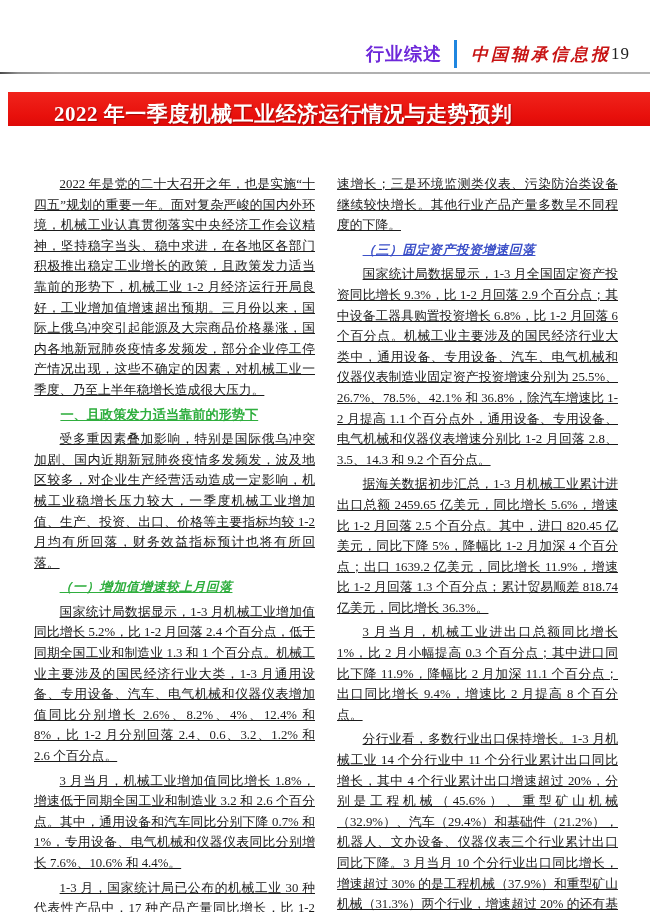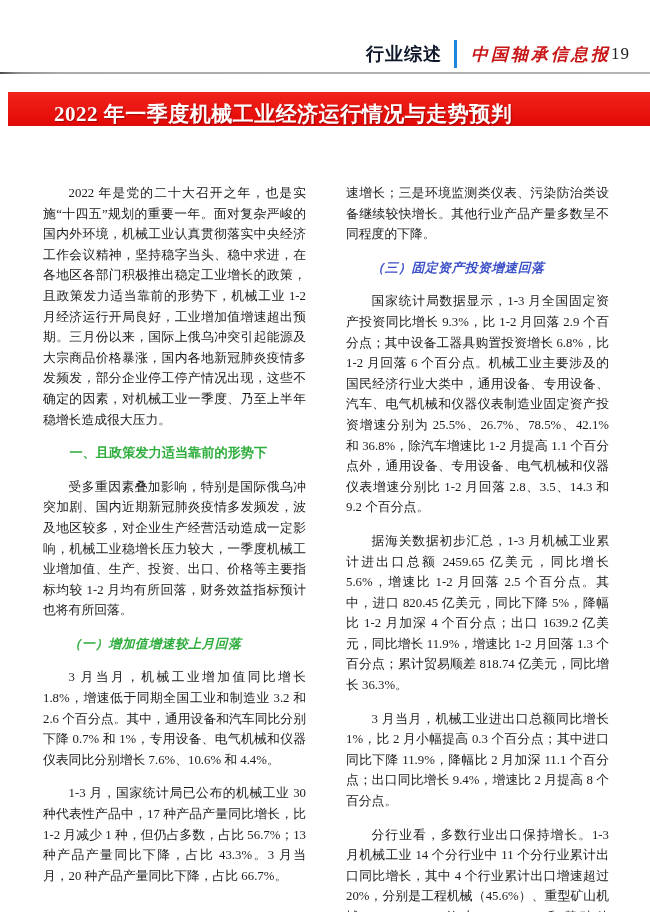--- a/index.html
+++ b/index.html
@@ -12,21 +12,21 @@
     font-family:"Liberation Serif","DejaVu Serif",serif;
     color:var(--body-text,#1b1b1b);
   }
   
   .header{
     position:absolute;top:40px;right:20px;
     display:flex;align-items:center;
     white-space:nowrap;
   }
   .header .section{
-    font-size:18px;font-weight:bold;color:#0f172a;
+    font-size:18px;font-weight:bold;color:#6d28d9;
     letter-spacing:1px;margin-right:12px;
   }
   .header .divider{
     display:inline-block;width:3px;height:28px;
     background:var(--divider-blue,#1f86e0);
     margin-right:14px;
   }
   .header .pub{
     font-size:17px;font-weight:bold;font-style:italic;
     color:var(--publication-red,#c81414);
@@ -56,21 +56,21 @@
   .columns{
     position:absolute;top:170px;left:30px;width:592px;height:700px;
   }
   .col{
     position:absolute;top:0;width:289px;
     font-size:12.8px;line-height:20.6px;
     text-align:justify;text-justify:inter-ideograph;
   }
   .col.left{left:0;}
   .col.right{left:303px;}
-  .col p,.col h3{margin:13px;padding:0;font-size:12.8px;line-height:20.6px;}
+  .col p,.col h3{margin:4px;padding:0;font-size:12.8px;line-height:20.6px;text-decoration:underline;}
   .paragraph{text-indent:2em;}
   .paragraph-continued{text-indent:0;}
   .section-heading{
     font-family:"Liberation Sans","DejaVu Sans",sans-serif;
     font-weight:bold;text-indent:2em;
     color:var(--heading-green,#2fae3e);
     font-size:13.2px !important;
   }
   .subheading-green,.subheading-blue{
     font-weight:bold;font-style:italic;text-indent:2em;
@@ -96,20 +96,21 @@
   <div class="banner">
     <h1>2022 年一季度机械工业经济运行情况与走势预判</h1>
   </div>
 
   <div class="columns">
     <div class="col left">
         <p class="paragraph">2022 年是党的二十大召开之年，也是实施“十四五”规划的重要一年。面对复杂严峻的国内外环境，机械工业认真贯彻落实中央经济工作会议精神，坚持稳字当头、稳中求进，在各地区各部门积极推出稳定工业增长的政策，且政策发力适当靠前的形势下，机械工业 1-2 月经济运行开局良好，工业增加值增速超出预期。三月份以来，国际上俄乌冲突引起能源及大宗商品价格暴涨，国内各地新冠肺炎疫情多发频发，部分企业停工停产情况出现，这些不确定的因素，对机械工业一季度、乃至上半年稳增长造成很大压力。</p>
         <h3 class="section-heading">一、且政策发力适当靠前的形势下</h3>
         <p class="paragraph">受多重因素叠加影响，特别是国际俄乌冲突加剧、国内近期新冠肺炎疫情多发频发，波及地区较多，对企业生产经营活动造成一定影响，机械工业稳增长压力较大，一季度机械工业增加值、生产、投资、出口、价格等主要指标均较 1-2 月均有所回落，财务效益指标预计也将有所回落。</p>
         <h3 class="subheading-green">（一）增加值增速较上月回落</h3>
+        <p class="paragraph">国家统计局数据显示，1-3 月机械工业增加值同比增长 5.2%，比 1-2 月回落 2.4 个百分点，低于同期全国工业和制造业 1.3 和 1 个百分点。机械工业主要涉及的国民经济行业大类，1-3 月通用设备、专用设备、汽车、电气机械和仪器仪表增加值同比分别增长 2.6%、8.2%、4%、12.4% 和 8%，比 1-2 月分别回落 2.4、0.6、3.2、1.2% 和 2.6 个百分点。</p>
         <p class="paragraph">3 月当月，机械工业增加值同比增长 1.8%，增速低于同期全国工业和制造业 3.2 和 2.6 个百分点。其中，通用设备和汽车同比分别下降 0.7% 和 1%，专用设备、电气机械和仪器仪表同比分别增长 7.6%、10.6% 和 4.4%。</p>
         <p class="paragraph">1-3 月，国家统计局已公布的机械工业 30 种代表性产品中，17 种产品产量同比增长，比 1-2 月减少 1 种，但仍占多数，占比 56.7%；13 种产品产量同比下降，占比 43.3%。3 月当月，20 种产品产量同比下降，占比 66.7%。</p>
       </div>
     <div class="col right">
         <p class="paragraph-continued">速增长；三是环境监测类仪表、污染防治类设备继续较快增长。其他行业产品产量多数呈不同程度的下降。</p>
         <h3 class="subheading-blue">（三）固定资产投资增速回落</h3>
         <p class="paragraph">国家统计局数据显示，1-3 月全国固定资产投资同比增长 9.3%，比 1-2 月回落 2.9 个百分点；其中设备工器具购置投资增长 6.8%，比 1-2 月回落 6 个百分点。机械工业主要涉及的国民经济行业大类中，通用设备、专用设备、汽车、电气机械和仪器仪表制造业固定资产投资增速分别为 25.5%、26.7%、78.5%、42.1% 和 36.8%，除汽车增速比 1-2 月提高 1.1 个百分点外，通用设备、专用设备、电气机械和仪器仪表增速分别比 1-2 月回落 2.8、3.5、14.3 和 9.2 个百分点。</p>
         <p class="paragraph">据海关数据初步汇总，1-3 月机械工业累计进出口总额 2459.65 亿美元，同比增长 5.6%，增速比 1-2 月回落 2.5 个百分点。其中，进口 820.45 亿美元，同比下降 5%，降幅比 1-2 月加深 4 个百分点；出口 1639.2 亿美元，同比增长 11.9%，增速比 1-2 月回落 1.3 个百分点；累计贸易顺差 818.74 亿美元，同比增长 36.3%。</p>
         <p class="paragraph">3 月当月，机械工业进出口总额同比增长 1%，比 2 月小幅提高 0.3 个百分点；其中进口同比下降 11.9%，降幅比 2 月加深 11.1 个百分点；出口同比增长 9.4%，增速比 2 月提高 8 个百分点。</p>
         <p class="paragraph">分行业看，多数行业出口保持增长。1-3 月机械工业 14 个分行业中 11 个分行业累计出口同比增长，其中 4 个行业累计出口增速超过 20%，分别是工程机械（45.6%）、重型矿山机械（32.9%）、汽车（29.4%）和基础件（21.2%），机器人、文办设备、仪器仪表三个行业累计出口同比下降。3 月当月 10 个分行业出口同比增长，增速超过 30% 的是工程机械（37.9%）和重型矿山机械（31.3%）两个行业，增速超过 20% 的还有基础件（24.3%）和汽车（22.5%），机器人、文办设备、仪器仪表、农业机械四个行业出口同比下降。</p>

